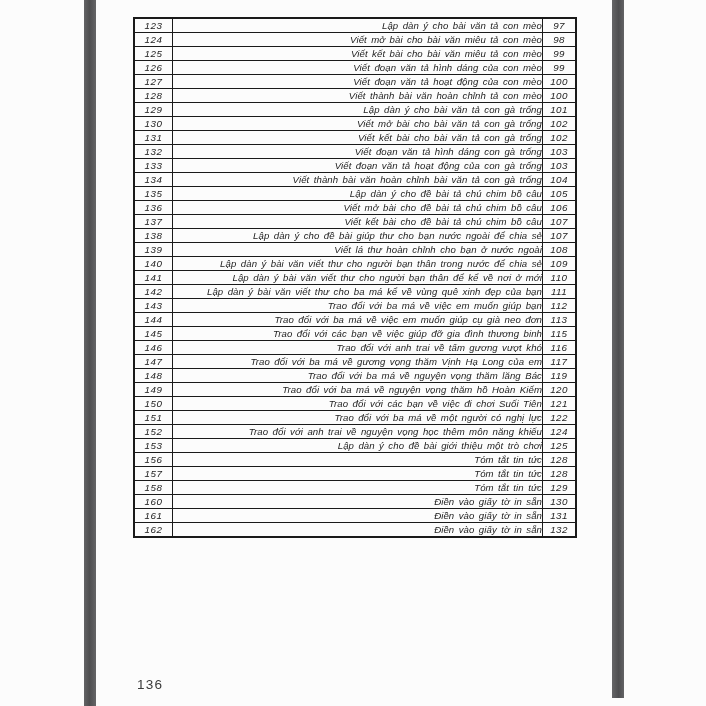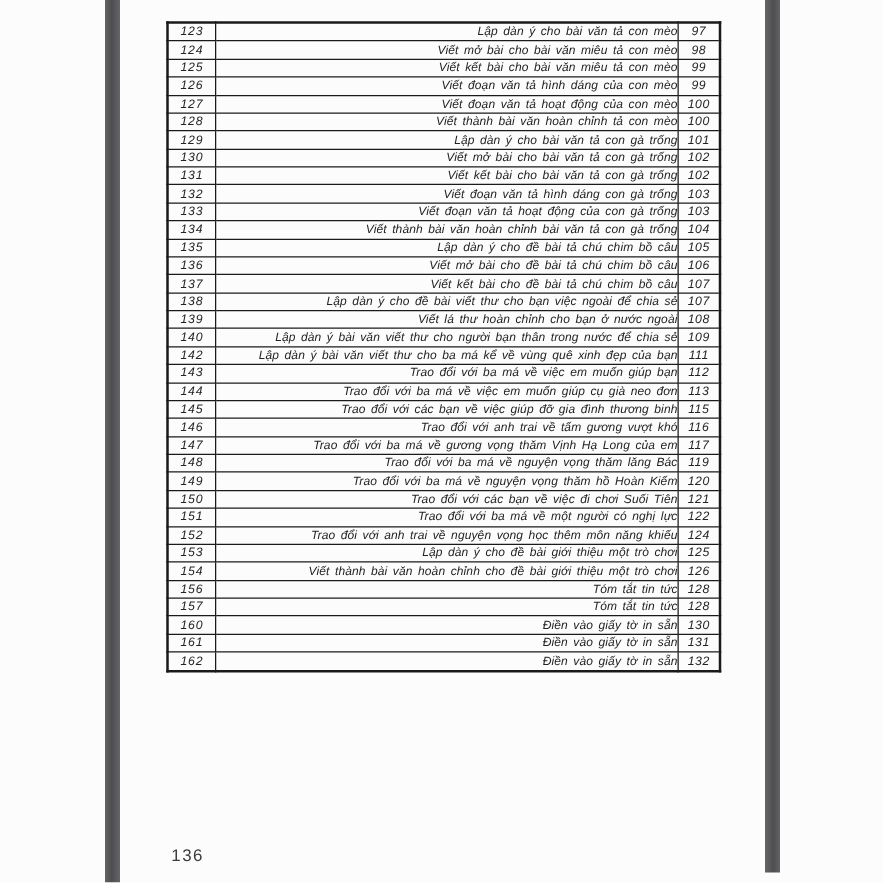--- a/index.html
+++ b/index.html
@@ -130,34 +130,39 @@
         <td class="title">Viết mở bài cho đề bài tả chú chim bồ câu</td>
         <td class="page">106</td>
       </tr>
       <tr>
         <td class="no">137</td>
         <td class="title">Viết kết bài cho đề bài tả chú chim bồ câu</td>
         <td class="page">107</td>
       </tr>
       <tr>
         <td class="no">138</td>
-        <td class="title">Lập dàn ý cho đề bài viết thư cho bạn việc ngoài để chia sẻ</td>
+        <td class="title">Lập dàn ý cho đề bài giúp thư cho bạn nước ngoài để chia sẻ</td>
         <td class="page">107</td>
       </tr>
       <tr>
         <td class="no">139</td>
         <td class="title">Viết lá thư hoàn chỉnh cho bạn ở nước ngoài</td>
         <td class="page">108</td>
       </tr>
       <tr>
         <td class="no">140</td>
         <td class="title">Lập dàn ý bài văn viết thư cho người bạn thân trong nước để chia sẻ</td>
         <td class="page">109</td>
       </tr>
       <tr>
+        <td class="no">141</td>
+        <td class="title">Lập dàn ý bài văn viết thư cho người bạn thân để kể về nơi ở mới</td>
+        <td class="page">110</td>
+      </tr>
+      <tr>
         <td class="no">142</td>
         <td class="title">Lập dàn ý bài văn viết thư cho ba má kể về vùng quê xinh đẹp của bạn</td>
         <td class="page">111</td>
       </tr>
       <tr>
         <td class="no">143</td>
         <td class="title">Trao đổi với ba má về việc em muốn giúp bạn</td>
         <td class="page">112</td>
       </tr>
       <tr>
@@ -204,35 +209,35 @@
         <td class="no">152</td>
         <td class="title">Trao đổi với anh trai về nguyện vọng học thêm môn năng khiếu</td>
         <td class="page">124</td>
       </tr>
       <tr>
         <td class="no">153</td>
         <td class="title">Lập dàn ý cho đề bài giới thiệu một trò chơi</td>
         <td class="page">125</td>
       </tr>
       <tr>
-        <td class="no">154</td>
-        <td class="title">Viết thành bài văn hoàn chỉnh cho đề bài giới thiệu một trò chơi</td>
-        <td class="page">126</td>
-      </tr>
-      <tr>
         <td class="no">156</td>
         <td class="title">Tóm tắt tin tức</td>
         <td class="page">128</td>
       </tr>
       <tr>
         <td class="no">157</td>
         <td class="title">Tóm tắt tin tức</td>
         <td class="page">128</td>
       </tr>
       <tr>
+        <td class="no">158</td>
+        <td class="title">Tóm tắt tin tức</td>
+        <td class="page">129</td>
+      </tr>
+      <tr>
         <td class="no">160</td>
         <td class="title">Điền vào giấy tờ in sẵn</td>
         <td class="page">130</td>
       </tr>
       <tr>
         <td class="no">161</td>
         <td class="title">Điền vào giấy tờ in sẵn</td>
         <td class="page">131</td>
       </tr>
       <tr>

